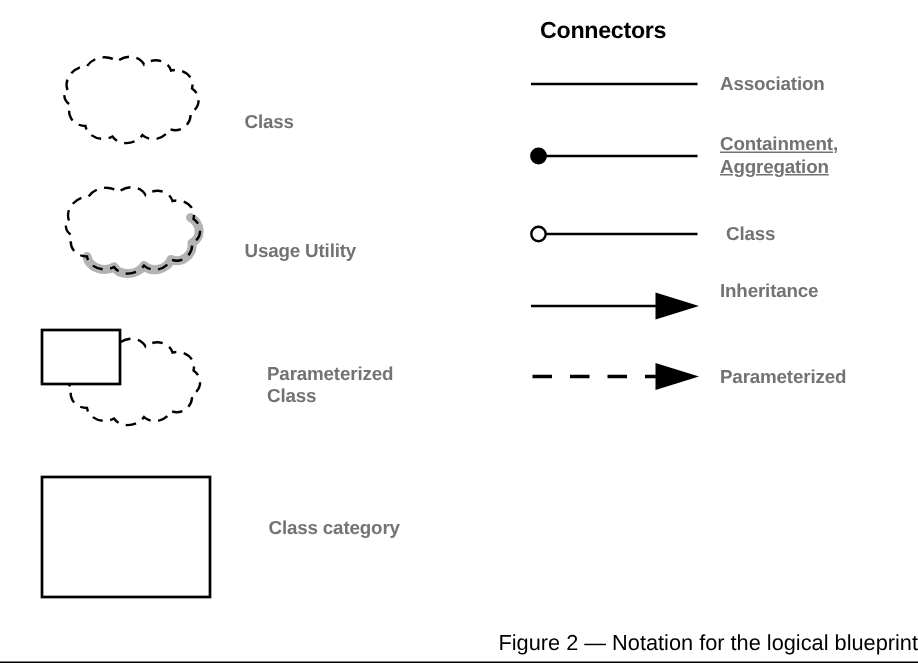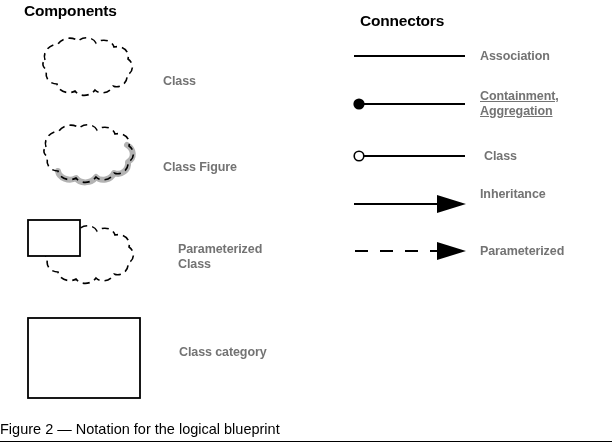--- a/index.html
+++ b/index.html
@@ -47,41 +47,40 @@
     width: 612px;
     height: 445px;
     pointer-events: none;
   }
 
   .fig-caption {
     position: absolute;
     left: 0;
     top: 421px;
     width: 612px;
-    text-align: left;
+    text-align: right;
     font-family: "Liberation Sans", sans-serif;
     font-size: 14.5px;
     color: #000000;
     white-space: nowrap;
   }
   .bottom-rule {
     position: absolute;
     left: 0;
     top: 441px;
     width: 612px;
     height: 1px;
     background: #000000;
   }
 </style>
 </head>
 <body>
 
 <div id="figure-root">
 
-  <div class="col-heading" id="heading-components">Components</div>
 
   <div class="col-heading" id="heading-connectors">Connectors</div>
 
   <svg class="svg-layer" viewBox="0 0 612 445">
 
     <g>
       <path d="M 45 60
                C 42 52, 50 44, 58 44
                C 62 38, 72 36, 78 41
                C 84 36, 93 37, 96 43
@@ -162,21 +161,21 @@
 
     <g>
       <line x1="355" y1="251" x2="440" y2="251" stroke="#000000" stroke-width="2.2" stroke-dasharray="13 12" stroke-linecap="butt"></line>
       <polygon points="437,242 466,251 437,260" fill="#000000"></polygon>
     </g>
 
   </svg>
 
   <div class="item-label" style="left:163px; top:74px;">Class</div>
 
-  <div class="item-label" style="left:163px; top:160px;">Class Figure</div>
+  <div class="item-label" style="left:163px; top:160px;">Usage Utility</div>
 
   <div class="item-label" style="left:178px; top:242px;">Parameterized
 Class</div>
 
   <div class="item-label" style="left:179px; top:345px;">Class category</div>
 
   <div class="item-label" style="left:480px; top:49px;">Association</div>
 
   <div class="item-label" style="left:480px; top:89px;text-decoration:underline;">Containment,
 Aggregation</div>

